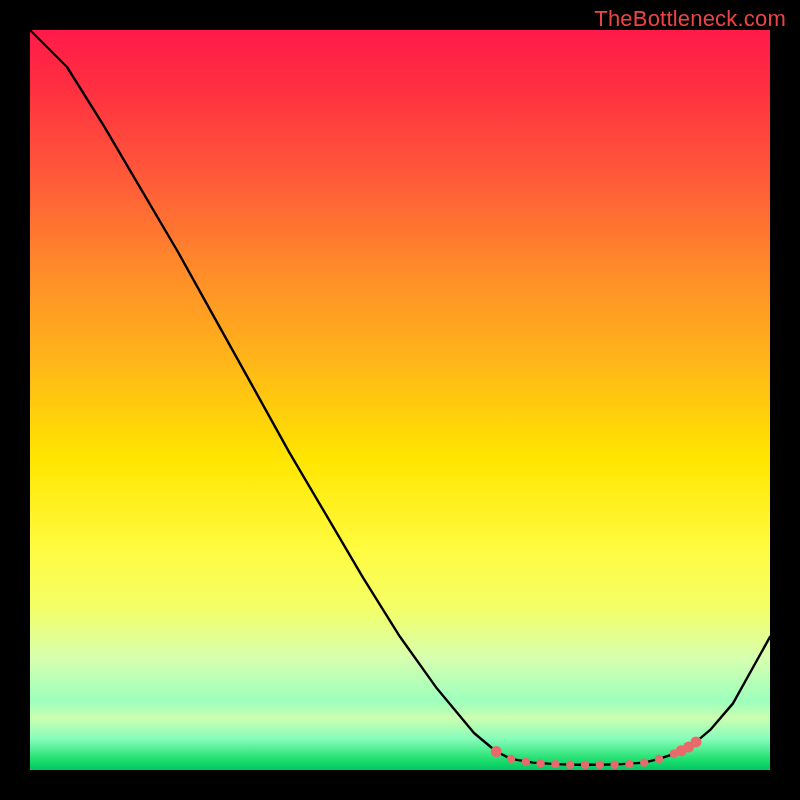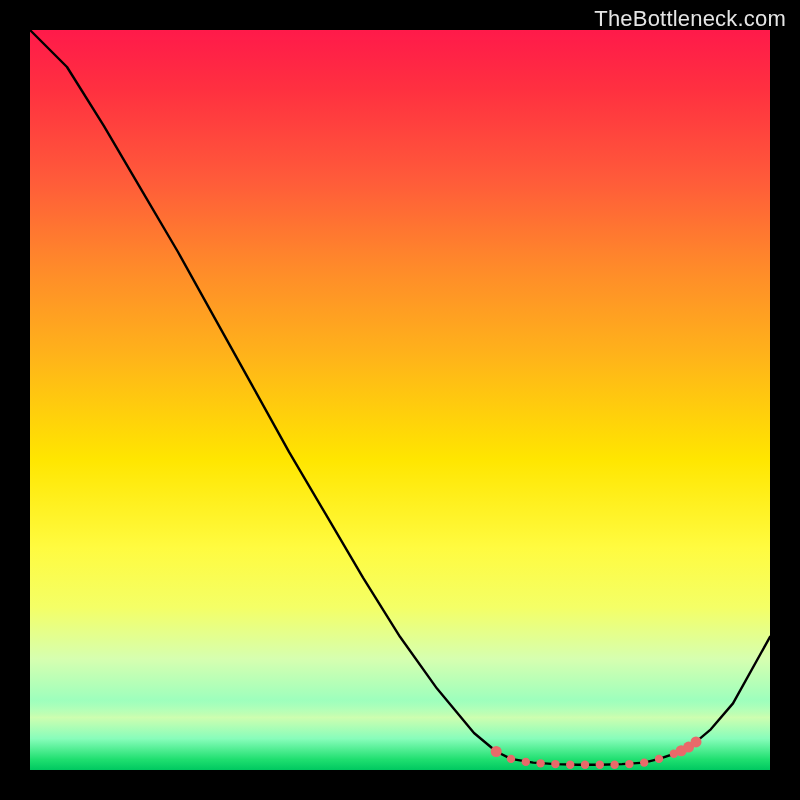--- a/index.html
+++ b/index.html
@@ -42,21 +42,21 @@
       #20e070 85%,
       #00c860 100%);
     opacity: 0.9;
   }
   .watermark {
     position: absolute;
     top: 6px;
     right: 14px;
     font-family: Arial, Helvetica, sans-serif;
     font-size: 22px;
-    color: #e5e5e5;
+    color: #ef4444;
     letter-spacing: 0.2px;
     user-select: none;
   }
   svg.curve {
     position: absolute;
     left: 0; top: 0;
     width: 100%;
     height: 100%;
     overflow: visible;
   }

